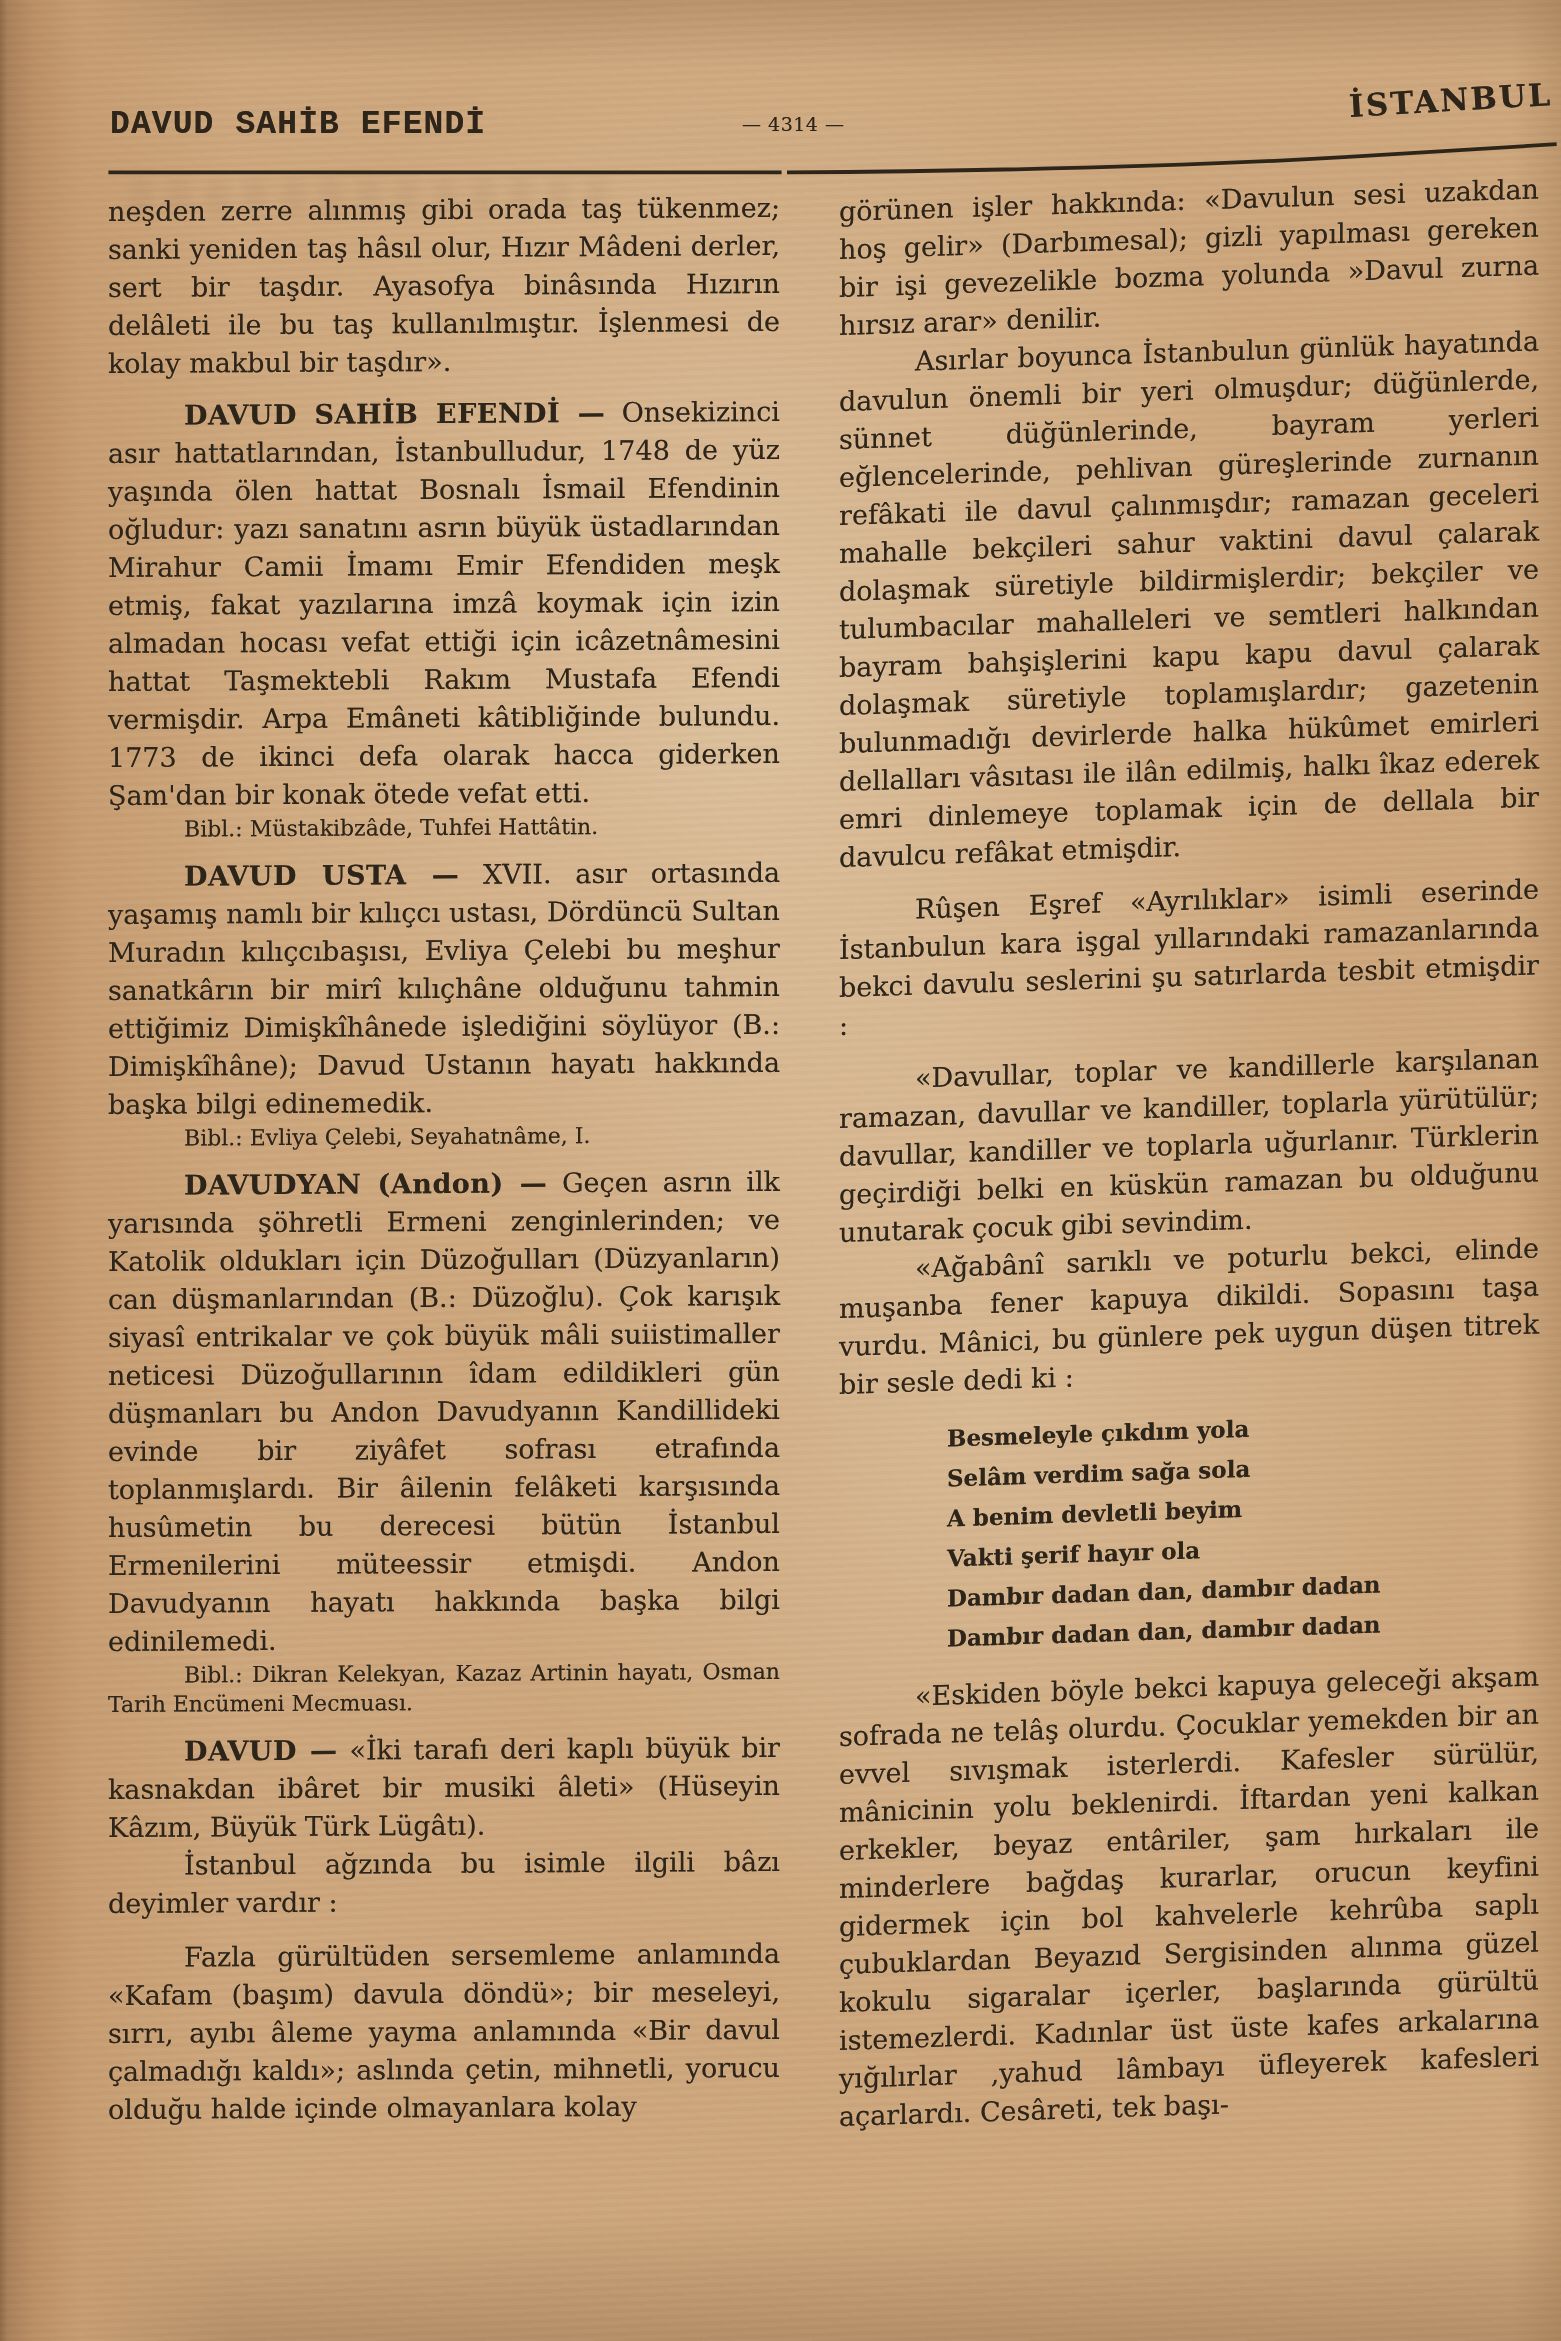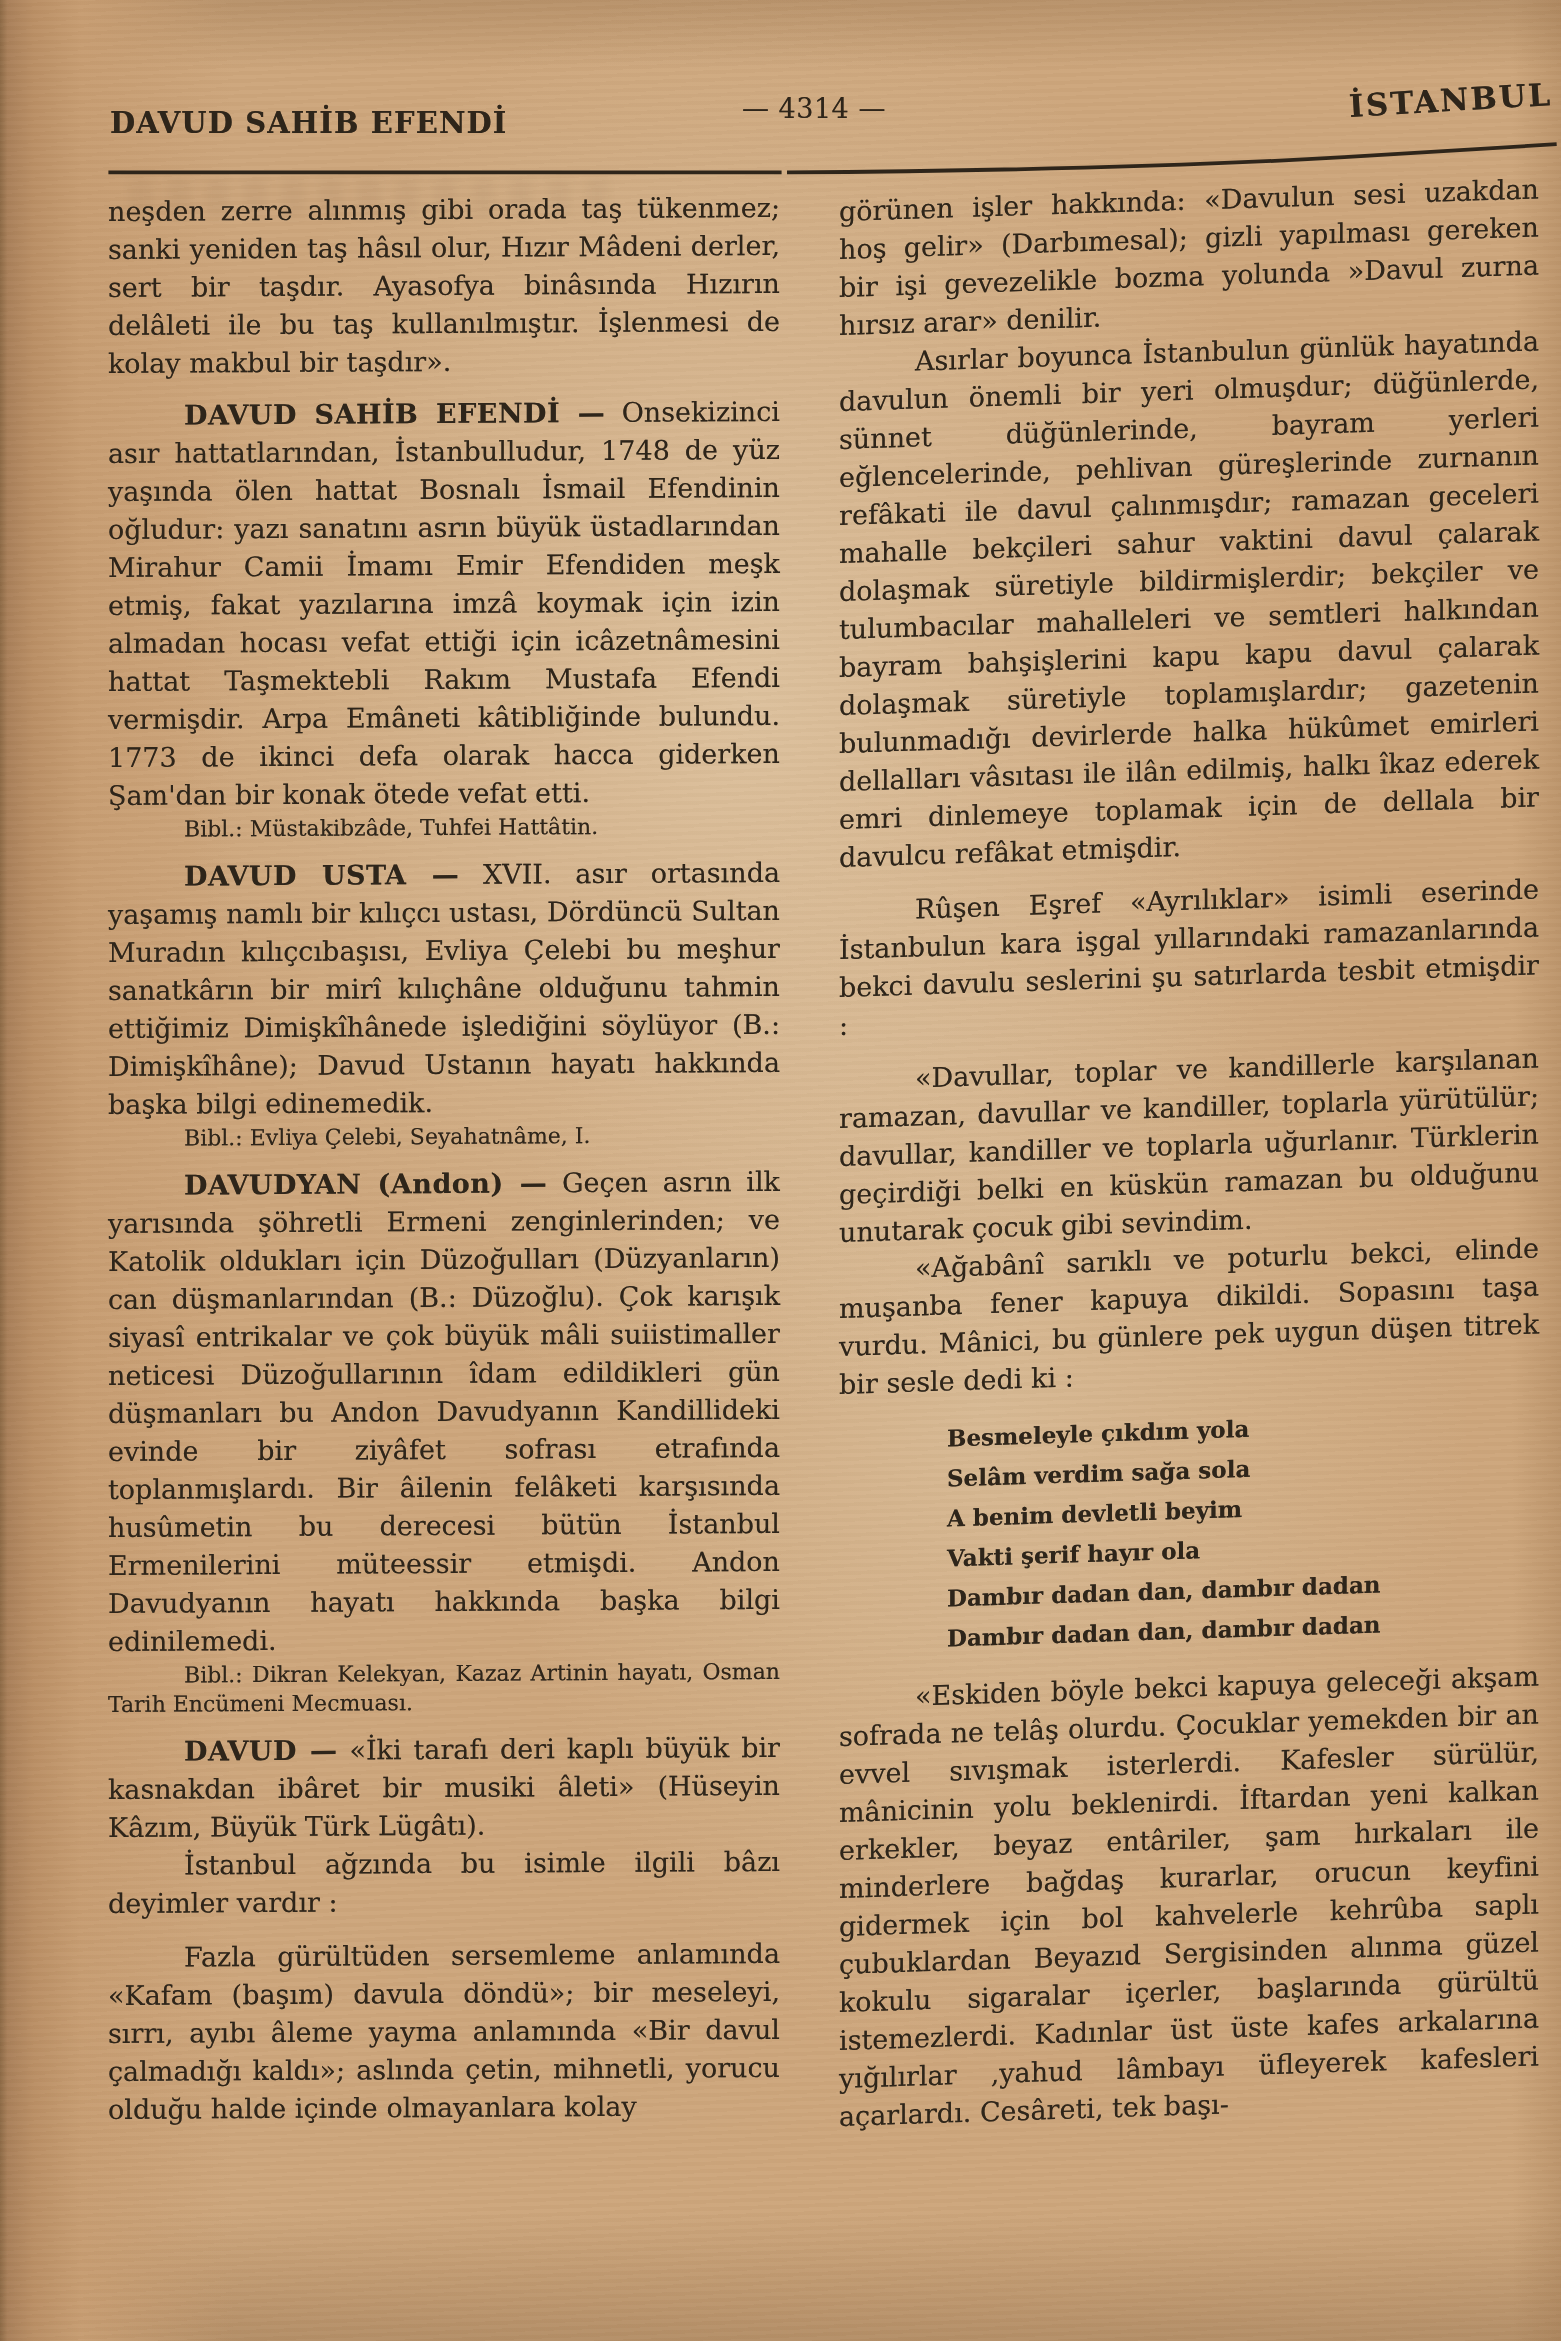--- a/index.html
+++ b/index.html
@@ -26,26 +26,27 @@
   .bleed-artifact{
     position:absolute;left:130px;top:179px;width:488px;height:38px;z-index:1;
     background:repeating-linear-gradient(90deg, rgba(90,70,50,.10) 0 22px, rgba(90,70,50,0) 22px 38px);
     filter:blur(4.9px);opacity:.5;
   }
   .page{position:absolute;inset:0;z-index:2;}
 
   
   .hdr-left{
     position:absolute;left:110px;top:106px;
-    font-size:29px;font-weight:bold;letter-spacing:1.1px;white-space:nowrap;
+    font-size:33px;font-weight:bold;letter-spacing:1.1px;white-space:nowrap;
     text-shadow:0 0 0.5px rgba(46,37,26,.6);
+    font-family:Liberation Mono, monospace;
   }
   .hdr-page{
-    position:absolute;left:742px;top:93px;
-    font-size:27px;letter-spacing:0.5px;white-space:nowrap;
+    position:absolute;left:742px;top:113px;
+    font-size:19px;letter-spacing:0.5px;white-space:nowrap;
     text-shadow:0 0 0.5px rgba(46,37,26,.55);
   }
   .hdr-right{
     position:absolute;right:8.7px;top:82px;
     font-size:31px;font-weight:bold;letter-spacing:2.2px;white-space:nowrap;
     transform:rotate(-3.4deg);
     text-shadow:0 0 0.5px rgba(46,37,26,.6);
   }
   .hdr-rule{position:absolute;left:0;top:142px;width:1561px;height:38px;}
 

